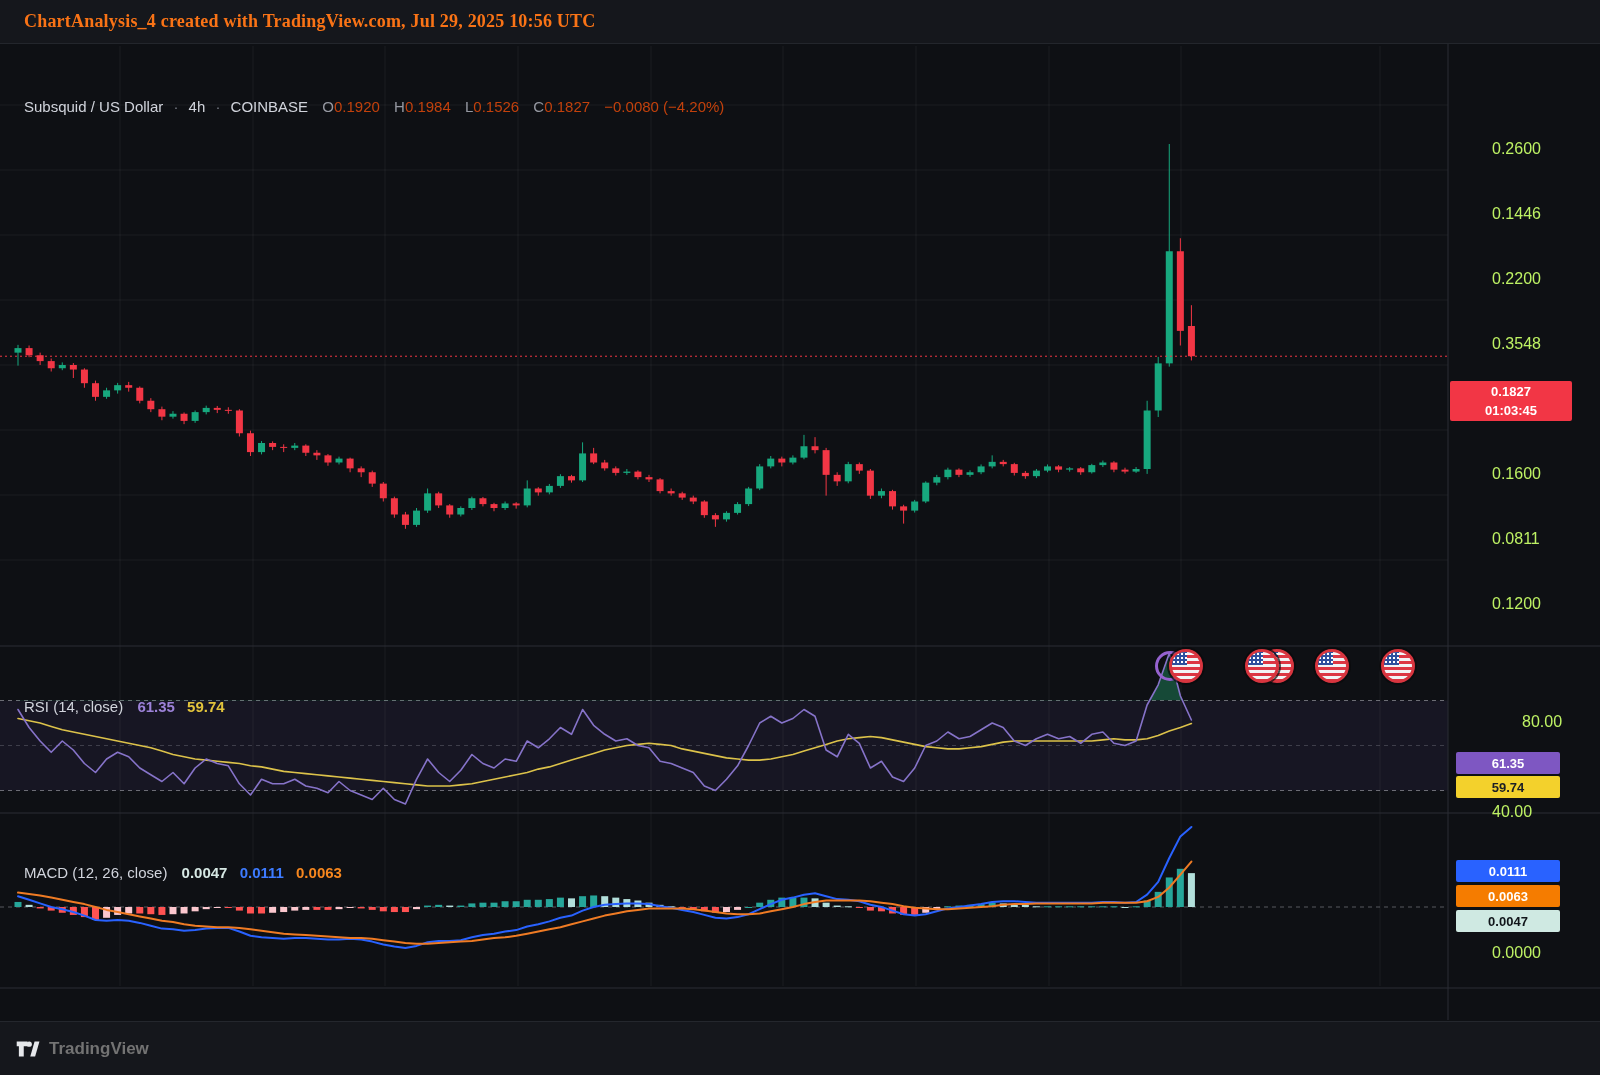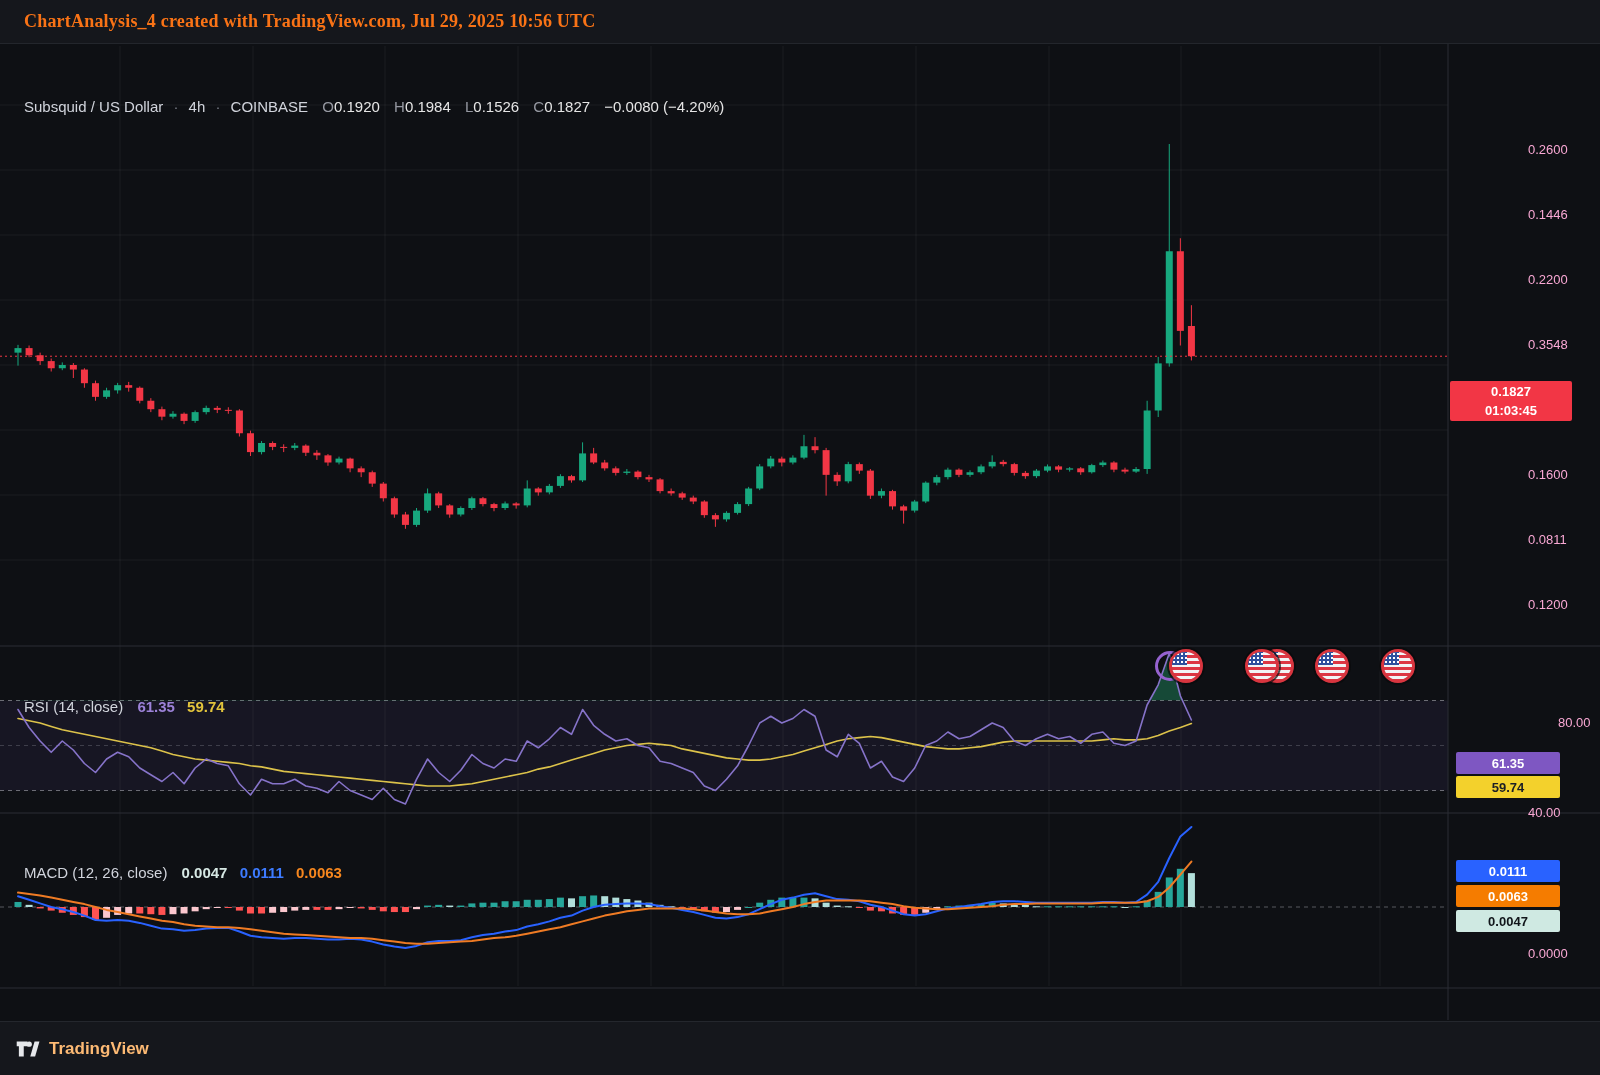--- a/index.html
+++ b/index.html
@@ -7,43 +7,43 @@
   .app{position:relative;width:1600px;height:1075px;overflow:hidden;
        font-family:"Liberation Sans",sans-serif;background:#0e1014;color:#d1d4dc;}
   .header{position:absolute;left:0;top:0;width:1600px;height:44px;background:#15171c;
           border-bottom:1px solid #23262c;display:flex;align-items:center;padding-left:24px;}
   .header .title{font-size:18px;font-weight:700;color:#f97316;letter-spacing:.2px;font-family:Liberation Serif, serif;}
   .chart-area{position:absolute;left:0;top:44px;width:1600px;height:977px;background:#0e1014;}
   svg.plot{position:absolute;left:0;top:0;}
   .legend{position:absolute;left:24px;font-size:15px;color:#d1d4dc;white-space:nowrap;z-index:5;}
   .legend .sep{color:#787b86;margin:0 6px;}
   .legend .lbl{color:#9598a1;margin-left:10px;}
-  .legend .red{color:#e5e5e5;}
+  .legend .red{color:#c2410c;}
   .legend .purple{color:#9c82d8;margin-left:10px;font-weight:700;}
   .legend .yellow{color:#e2c43c;margin-left:8px;font-weight:700;}
   .legend .blue{color:#3d7bff;margin-left:8px;font-weight:700;}
   .legend .orange{color:#f7871e;margin-left:8px;font-weight:700;}
   .legend .pale{color:#d6e8e4;margin-left:10px;font-weight:700;}
-  .axis-label{position:absolute;left:1528px;font-size:13px;color:#f9a8d4;transform:translateY(-50%);}
+  .axis-label{position:absolute;left:1492px;font-size:16px;color:#bef264;transform:translateY(-50%);}
   .x-label{position:absolute;top:995px;font-size:13px;color:#b6b9c0;transform:translateX(-50%);}
   .badge{position:absolute;left:1456px;width:104px;height:22px;border-radius:2px;font-size:13px;
          font-weight:700;display:flex;align-items:center;justify-content:center;transform:translateY(-50%);z-index:4;}
   .price-box{position:absolute;left:1450px;top:337px;width:122px;height:40px;background:#f23645;color:#fff;
              border-radius:2px;font-size:13px;font-weight:700;text-align:center;line-height:1.45;padding-top:2px;z-index:4;}
   .flag{position:absolute;width:34px;height:34px;border-radius:50%;border:3px solid #d8353f;
         background:repeating-linear-gradient(180deg,#f2f3f5 0 3px,#dd3644 3px 6px);
         box-shadow:0 0 0 2px rgba(10,10,12,.7);transform:translate(-50%,-50%);z-index:6;}
   .flag::before{content:"";position:absolute;left:0;top:0;width:15px;height:13px;background:#2e4f9e;
         background-image:radial-gradient(#ffffff 0.8px, transparent 1.1px);background-size:4px 4px;
         border-top-left-radius:14px;}
   .ghost-ring{position:absolute;width:30px;height:30px;border-radius:50%;border:3px solid #9562cf;
         transform:translate(-50%,-50%);z-index:5;}
   .footer{position:absolute;left:0;top:1021px;width:1600px;height:54px;background:#15171c;
           border-top:1px solid #24272d;display:flex;align-items:center;padding-left:14px;}
-  .footer .brand{font-size:17px;font-weight:700;color:#fdba74;margin-left:9px;}
+  .footer .brand{font-size:17px;font-weight:700;color:#737373;margin-left:9px;}
   .tv-logo{width:26px;height:26px;}
 </style>
 </head>
 <body>
 
 <div class="app">
   <div class="header">
     <span class="title">ChartAnalysis_4 created with TradingView.com, Jul 29, 2025 10:56 UTC</span>
   </div>
 

